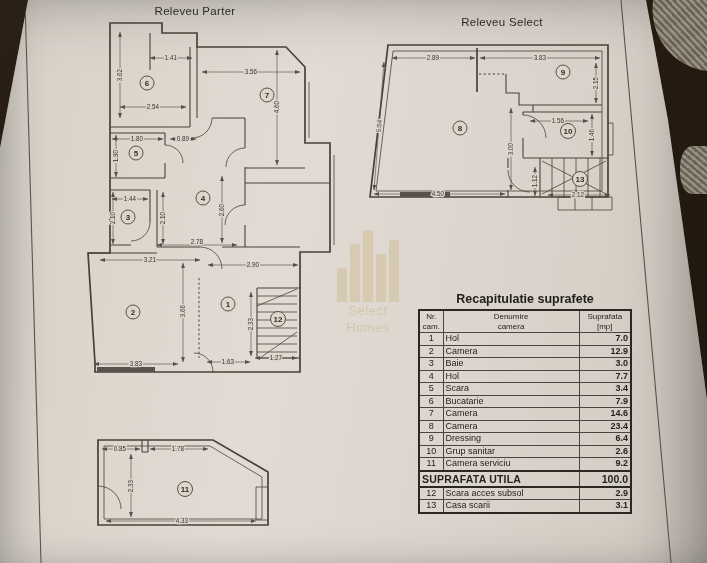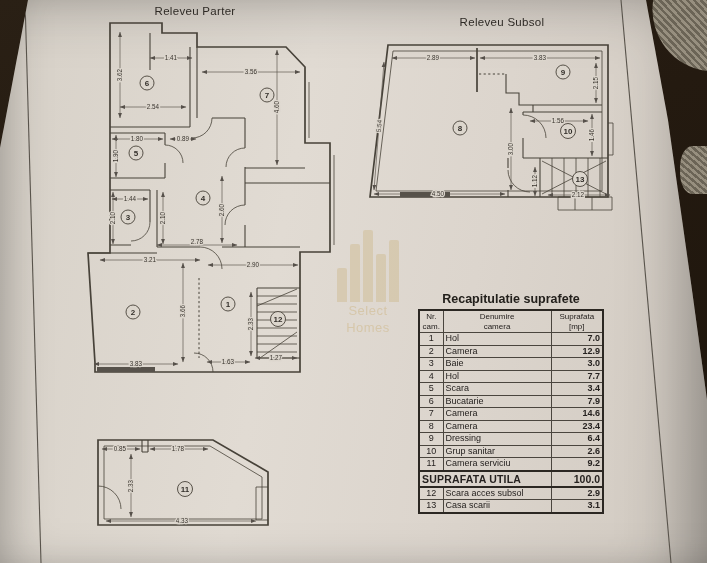--- a/index.html
+++ b/index.html
@@ -24,21 +24,21 @@
           paint-order:stroke;stroke:#dcd6cd;stroke-width:2.6px;}
   svg .rc{fill:#dcd6cd;stroke:#474239;stroke-width:.9;}
   svg .rn{font-family:"Liberation Sans",sans-serif;font-size:8px;fill:#332f2a;text-anchor:middle;font-weight:bold;}
   svg .dash{stroke:#474239;stroke-width:1;stroke-dasharray:2.2 2.4;fill:none;}
   svg .fillw{fill:#57524b;}
   .watermark{position:absolute;left:320px;top:230px;width:96px;text-align:center;opacity:.85;}
   .wm-icon{display:flex;align-items:flex-end;justify-content:center;gap:3px;height:72px;}
   .wm-icon span{display:block;width:10px;background:rgba(201,176,122,.42);border-radius:2px 2px 0 0;}
   .b1{height:34px}.b2{height:58px}.b3{height:72px}.b4{height:48px}.b5{height:62px}
   .wm-text span{display:block;font-weight:normal;font-size:13px;line-height:17px;color:rgba(204,179,126,.55);letter-spacing:.5px;}
-  .recap{position:absolute;left:418px;top:292px;width:186px;color:#262220;}
+  .recap{position:absolute;left:418px;top:292px;width:214px;color:#262220;}
   .recap-title{font-weight:bold;font-size:12.5px;text-align:center;white-space:nowrap;margin-bottom:3px;color:#23201c;}
   table.rt{border-collapse:collapse;width:100%;table-layout:fixed;border:2px solid #2b2722;}
   table.rt th,table.rt td{border:1px solid #4a453e;padding:0 2px;font-size:9px;line-height:11.5px;overflow:hidden;white-space:nowrap;}
   table.rt th{font-weight:normal;font-size:8px;line-height:9.5px;text-align:center;height:21px;margin-left:24px;}
   table.rt th span{display:block;}
   td.c-nr{text-align:center;}
   td.c-name{text-align:left;padding-left:4px;}
   td.c-area{text-align:right;padding-right:3px;font-weight:bold;}
   tr.sum td{font-weight:bold;font-size:10.5px;line-height:14px;border-top:2px solid #2b2722;border-bottom:2px solid #2b2722;}
   td.sum-label{padding-left:4px;letter-spacing:.2px;}
@@ -240,21 +240,21 @@
         </g>
         <g>
           <circle class="rc" cx="185" cy="489" r="7.5"></circle>
             <text class="rn" x="185" y="491.8">11</text>
         </g>
       </g>
     </svg>
 
     
     <div class="plan-title" style="left:115px;top:5px;width:160px;">Releveu Parter</div>
-    <div class="plan-title" style="left:422px;top:16px;width:160px;">Releveu Subsol</div>
+    <div class="plan-title" style="left:422px;top:16px;width:160px;">Releveu Select</div>
 
     
     <div class="watermark">
       <div class="wm-icon">
         <span class="b1"></span>
           <span class="b2"></span>
           <span class="b3"></span>
           <span class="b4"></span>
           <span class="b5"></span>
       </div>

